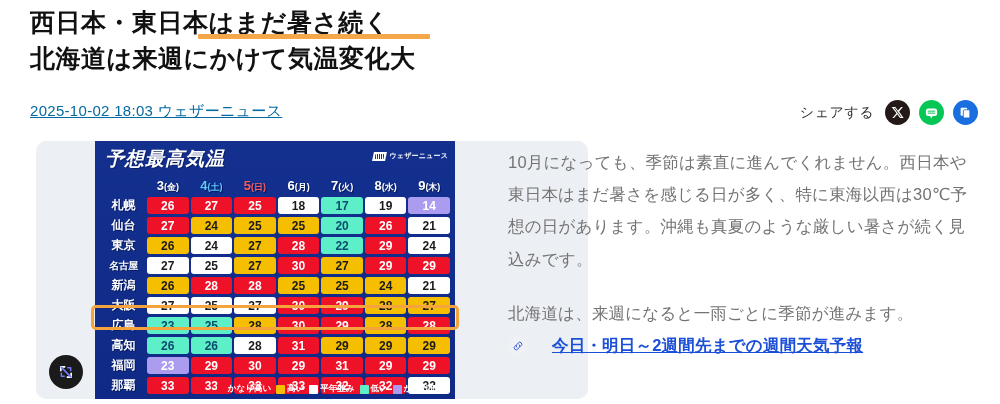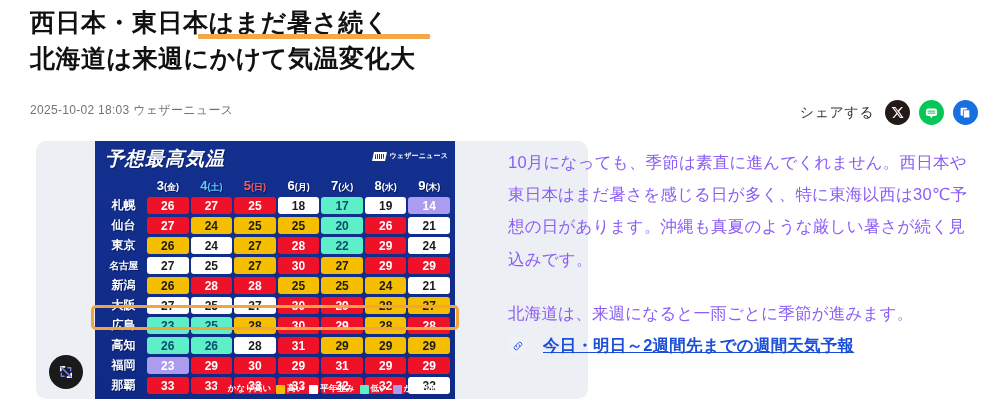--- a/index.html
+++ b/index.html
@@ -22,21 +22,21 @@
   }
   .hl-1{position:relative;display:inline-block;}
   .hl-underline{
     position:absolute;left:168px;bottom:1px;width:232px;height:5px;
     background:#f5a84a;border-radius:1px;
   }
 
   
   .byline{
     position:absolute;left:30px;top:102px;
-    font-size:12px;color:#737373;letter-spacing:.3px;white-space:nowrap;
+    font-size:15px;color:#0369a1;letter-spacing:.3px;white-space:nowrap;text-decoration:underline;
   }
 
   
   .share{
     position:absolute;right:22px;top:100px;
     display:flex;align-items:center;gap:9px;
   }
   .share-label{font-size:14px;color:#333;margin-right:2px;letter-spacing:.5px;}
   .sbtn{
     width:25px;height:25px;border-radius:50%;
@@ -135,25 +135,25 @@
     width:34px;height:34px;border-radius:50%;
     background:#1a1a1a;display:flex;align-items:center;justify-content:center;
     cursor:pointer;
   }
 
   
   .body-col{
     position:absolute;left:508px;top:146px;width:470px;
   }
   .para{
-    font-size:16.5px;line-height:1.95;color:#8b5cf6;
+    font-size:16.5px;line-height:1.95;color:#737373;
     letter-spacing:.2px;margin:0 0 22px 0;
   }
   .para:last-of-type{margin-bottom:6px;}
-  .linkrow{display:flex;align-items:center;gap:16px;margin-top:2px;}
+  .linkrow{display:flex;align-items:center;gap:25px;margin-top:2px;}
   .link-icon{
     width:19px;height:19px;border-radius:50%;background:#f0f1f4;
     display:flex;align-items:center;justify-content:center;flex:0 0 auto;
   }
   .alink{
     font-size:16.5px;font-weight:700;color:#1b4fd8;
     text-decoration:underline;letter-spacing:.2px;cursor:pointer;
   }
 </style>
 </head>

